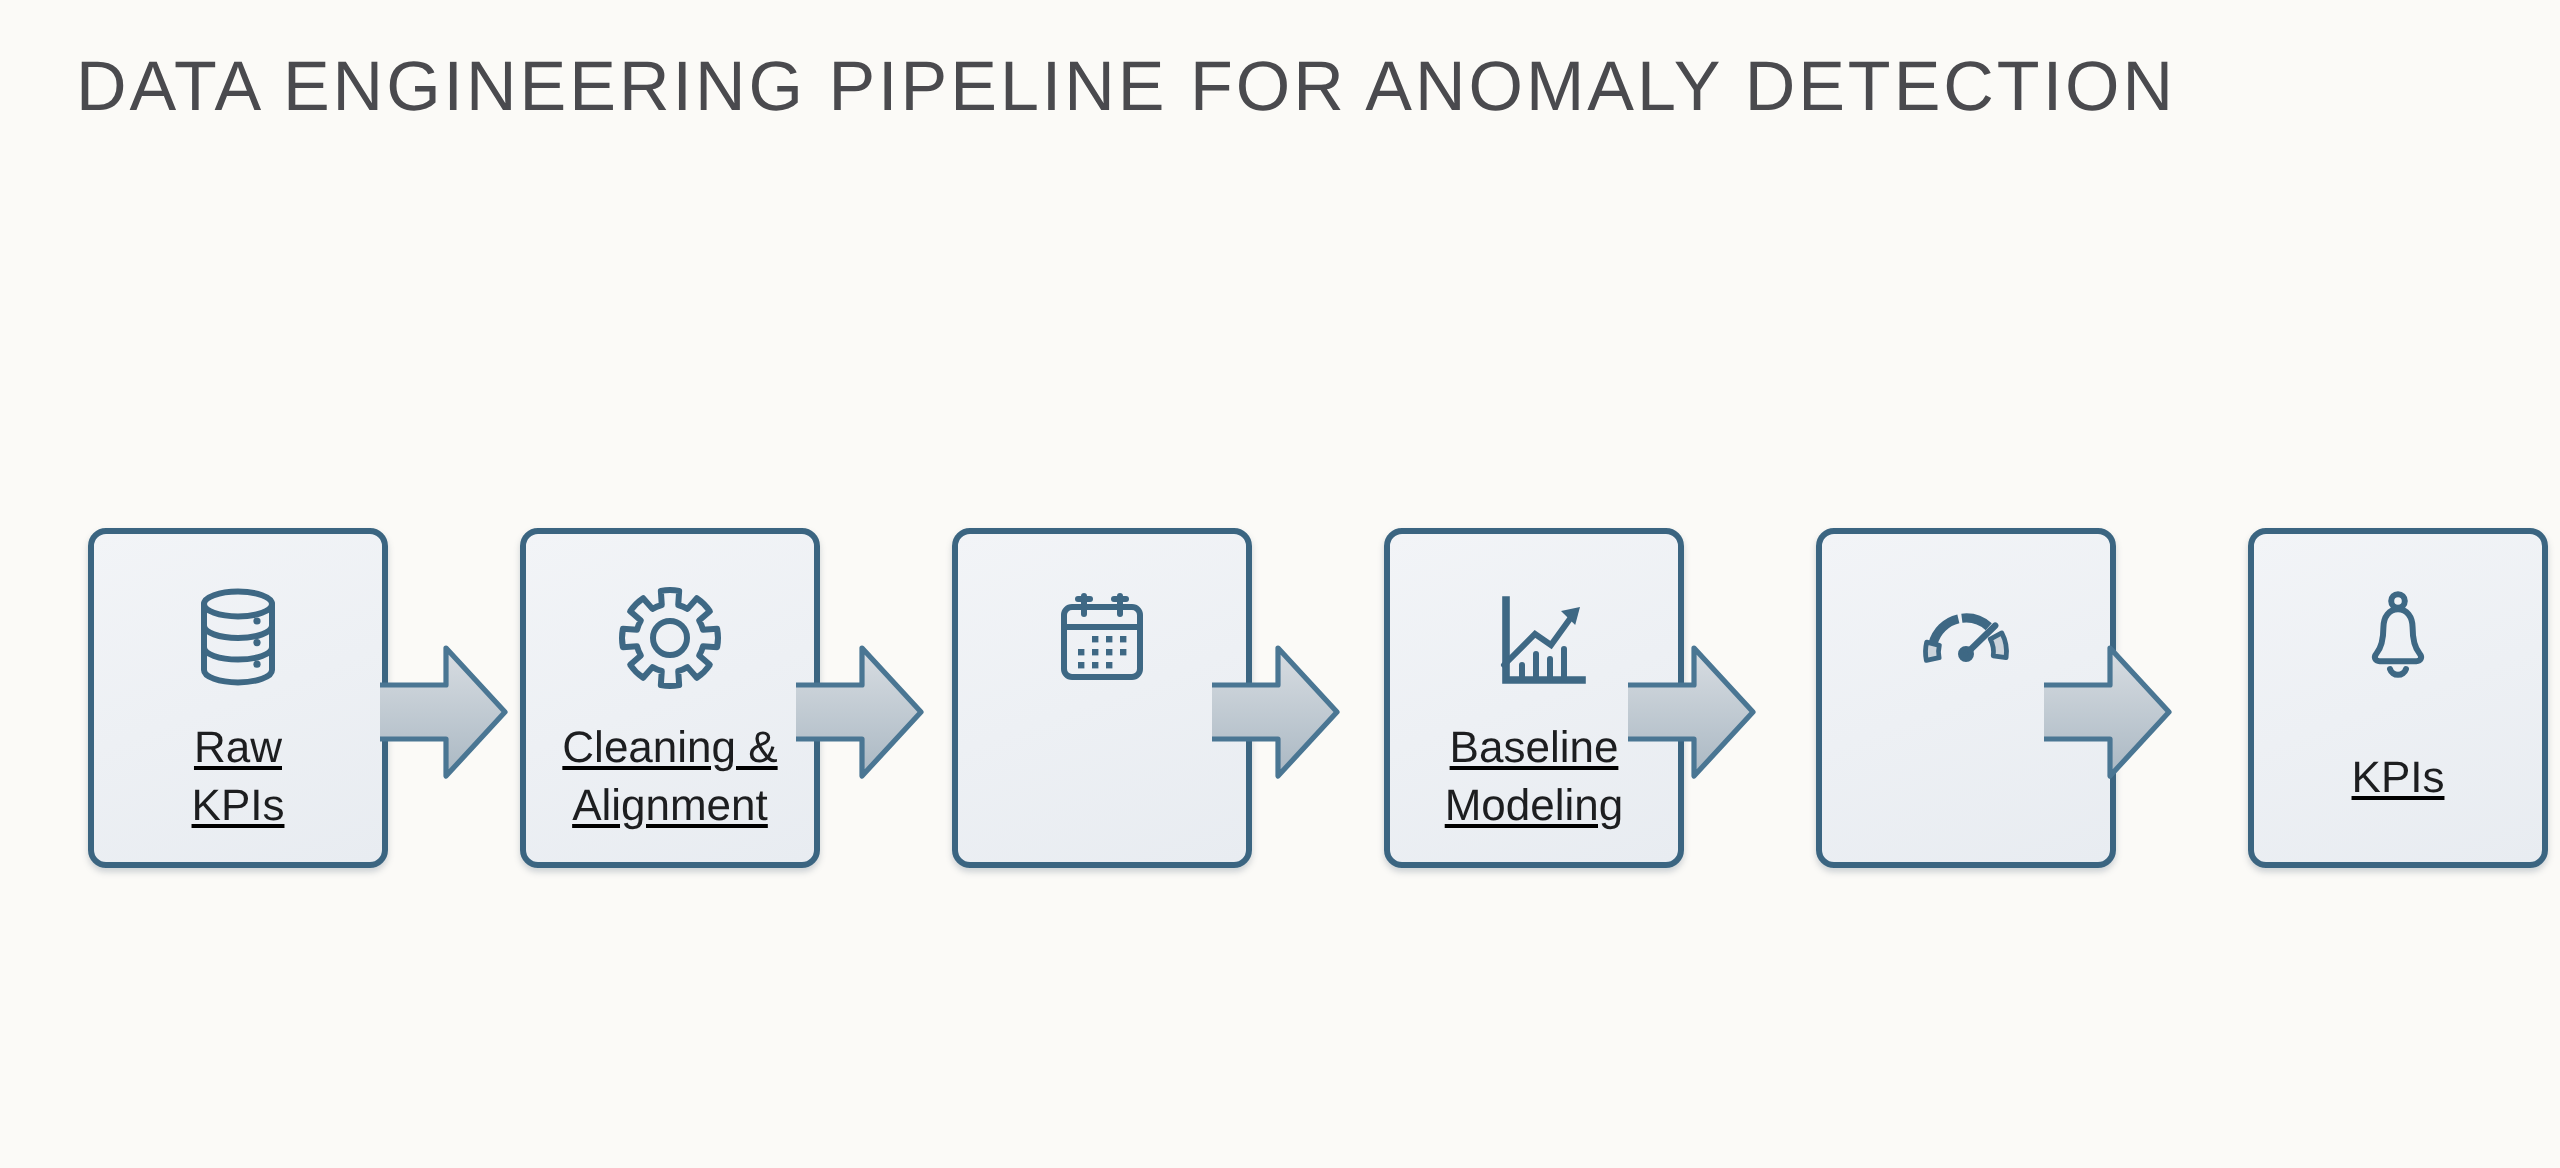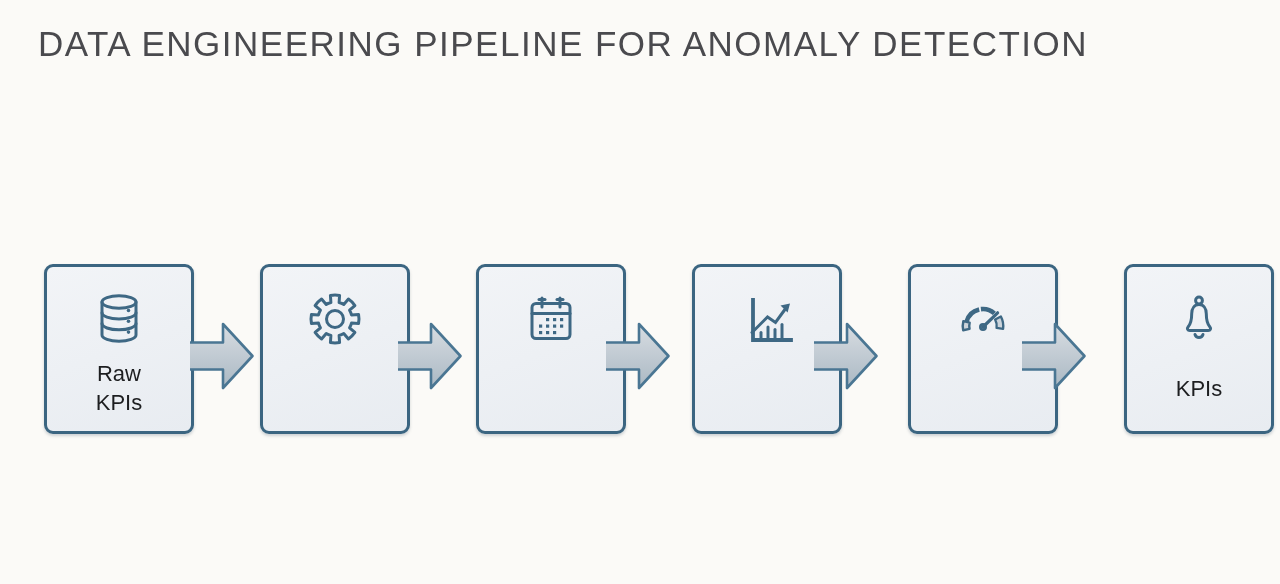--- a/index.html
+++ b/index.html
@@ -12,21 +12,21 @@
   html,body{width:1280px;height:584px;overflow:hidden;}
   body{background:var(--background);font-family:"Liberation Sans",sans-serif;position:relative;}
   .canvas{position:relative;width:1264px;height:584px;}
   .title{
     position:absolute;left:38px;top:22px;
     font-size:35px;line-height:44px;font-weight:500;
     letter-spacing:1.5px;color:var(--title-text);white-space:nowrap;
   }
   .pipeline-row{
     position:absolute;left:44px;top:264px;
-    display:flex;gap:66px;
+    display:flex;gap:66px;text-decoration:underline;
   }
   .stage{
     width:150px;height:170px;flex:0 0 150px;
     border:3px solid var(--box-border);border-radius:9px;
     background:linear-gradient(160deg,var(--box-fill-light) 0%,var(--box-fill-dark) 100%);
     box-shadow:0 2px 3px rgba(70,90,110,0.25);
     display:flex;flex-direction:column;align-items:center;
     position:relative;z-index:1;
   }
   .stage-icon{margin-top:24px;width:56px;height:56px;flex:0 0 auto;}
@@ -79,20 +79,22 @@
 KPIs</div>
     </div>
 
     <div class="stage">
       <svg class="stage-icon" viewBox="0 0 56 56">
         <g class="icon-stroke" stroke-width="3" stroke-linejoin="round">
           <path d="M51.56 23.42 A24 24 0 0 1 51.56 32.58 L44.5 32.11 A17 17 0 0 1 42.57 36.76 L47.9 41.42 A24 24 0 0 1 41.42 47.9 L36.76 42.57 A17 17 0 0 1 32.11 44.5 L32.58 51.56 A24 24 0 0 1 23.42 51.56 L23.89 44.5 A17 17 0 0 1 19.24 42.57 L14.58 47.9 A24 24 0 0 1 8.1 41.42 L13.43 36.76 A17 17 0 0 1 11.5 32.11 L4.44 32.58 A24 24 0 0 1 4.44 23.42 L11.5 23.89 A17 17 0 0 1 13.43 19.24 L8.1 14.58 A24 24 0 0 1 14.58 8.1 L19.24 13.43 A17 17 0 0 1 23.89 11.5 L23.42 4.44 A24 24 0 0 1 32.58 4.44 L32.11 11.5 A17 17 0 0 1 36.76 13.43 L41.42 8.1 A24 24 0 0 1 47.9 14.58 L42.57 19.24 A17 17 0 0 1 44.5 23.89 Z"></path>
           <circle cx="28" cy="28" r="8.5"></circle>
         </g>
       </svg>
+      <div class="stage-label">Cleaning &amp;
+Alignment</div>
     </div>
 
     <div class="stage">
       <svg class="stage-icon" viewBox="0 0 56 56">
         <g class="icon-stroke" stroke-width="3" stroke-linecap="round">
           <rect x="9" y="12.5" width="38" height="35" rx="4"></rect>
           <path d="M9 22.5 H47"></path>
           <path d="M19 7 V16"></path>
             <path d="M37 7 V16"></path>
           <path d="M16 8.5 H22"></path>
@@ -118,20 +120,22 @@
         <path class="icon-stroke" d="M14 9 V49 H52" stroke-width="3.8" stroke-linecap="square"></path>
         <g class="icon-stroke" stroke-width="3" stroke-linecap="round">
           <path d="M22 48 V41.5"></path>
             <path d="M29 48 V36"></path>
             <path d="M36 48 V38.5"></path>
             <path d="M43 48 V33.5"></path>
           <path d="M13 41.5 L28.5 26 L36.5 31.5 L47 17"></path>
         </g>
         <polygon class="icon-fill" points="51,12.5 41.5,14.5 48.6,21.5"></polygon>
       </svg>
+      <div class="stage-label">Baseline
+Modeling</div>
     </div>
 
     <div class="stage">
       <svg class="stage-icon" viewBox="0 0 56 56">
         <path class="wedge" stroke-width="2.4" stroke-linejoin="round" d="M8.19 39.21 A20.25 20.25 0 0 1 8.35 30.10 L14.66 31.67 A13.75 13.75 0 0 0 14.55 37.86 Z"></path>
         <path class="wedge" stroke-width="2.4" stroke-linejoin="round" d="M45.88 25.49 A20.25 20.25 0 0 1 48.05 37.82 L41.62 36.91 A13.75 13.75 0 0 0 40.14 28.54 Z"></path>
         <g class="icon-stroke" stroke-width="4.6" stroke-linecap="butt">
           <path d="M11.51 30.89 A17 17 0 0 1 24.18 18.44"></path>
           <path d="M25.93 18.12 A17 17 0 0 1 39.37 22.37"></path>
         </g>

